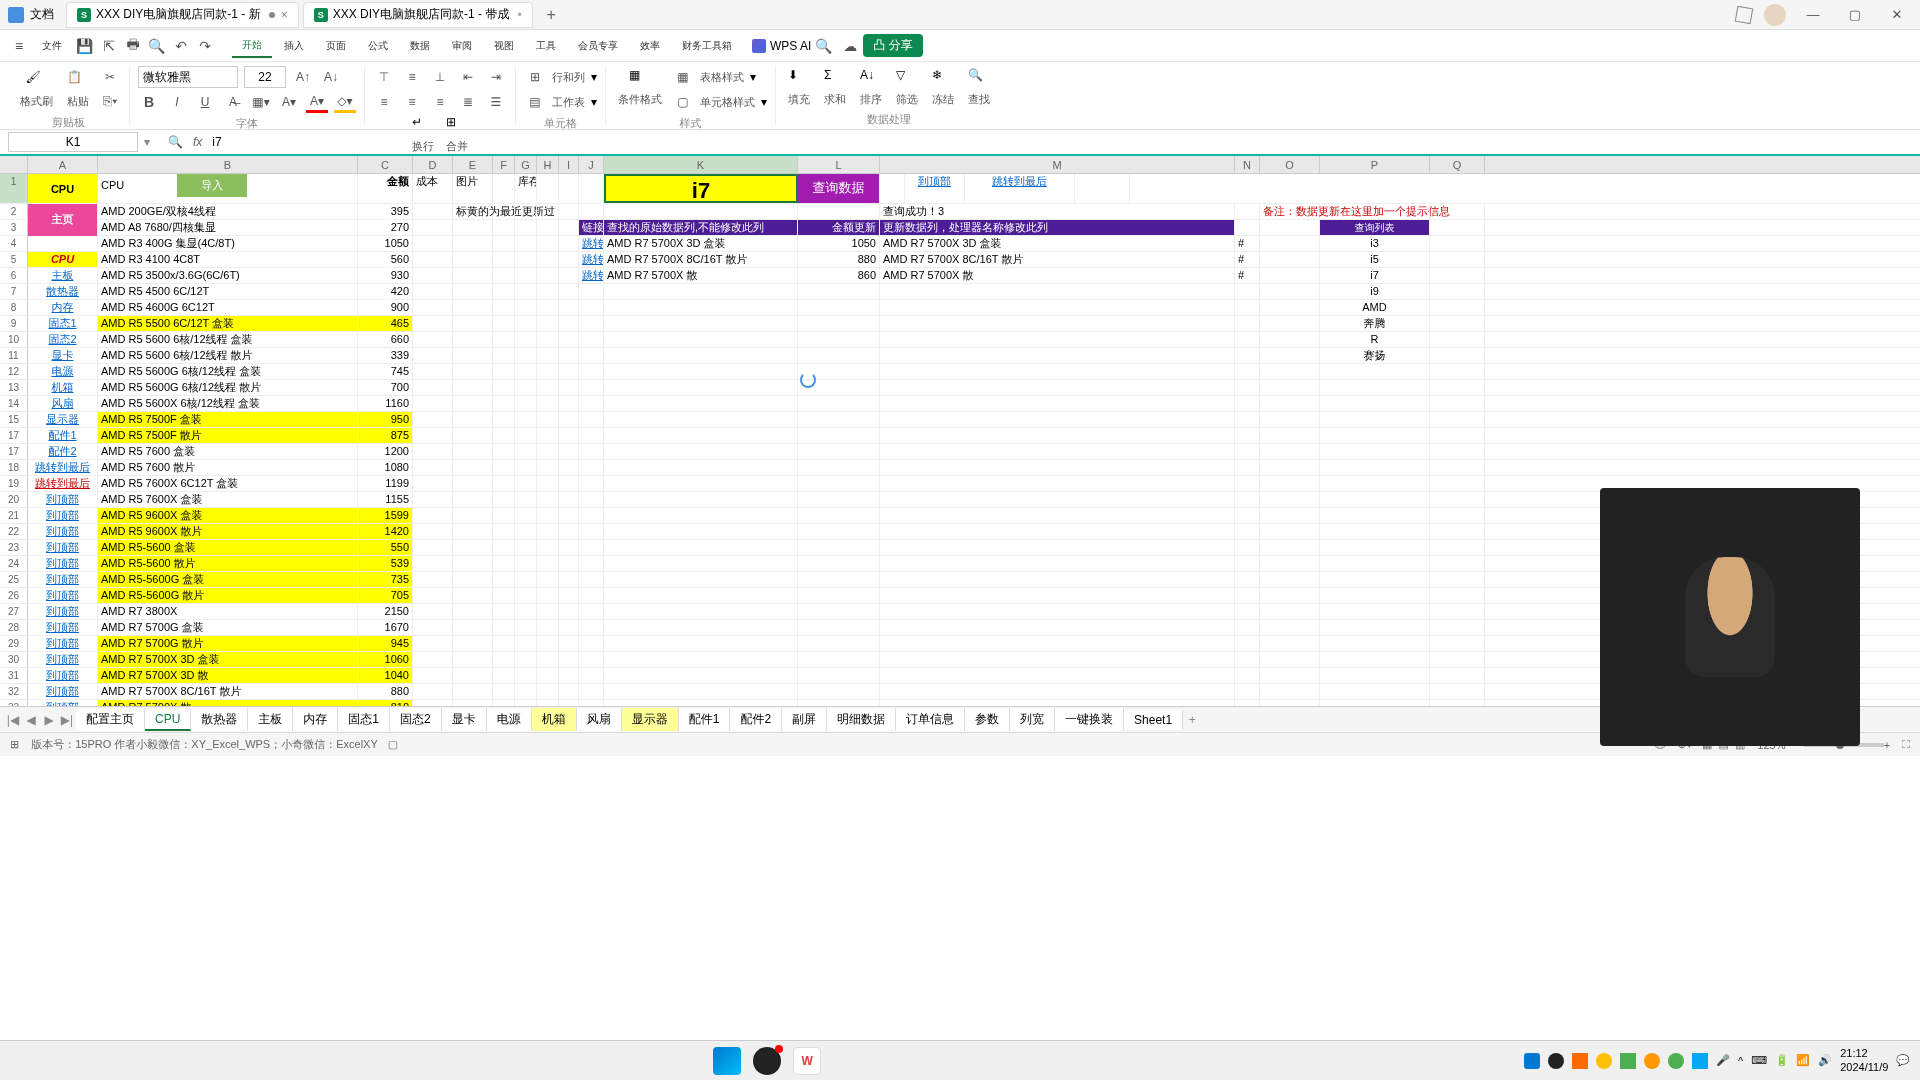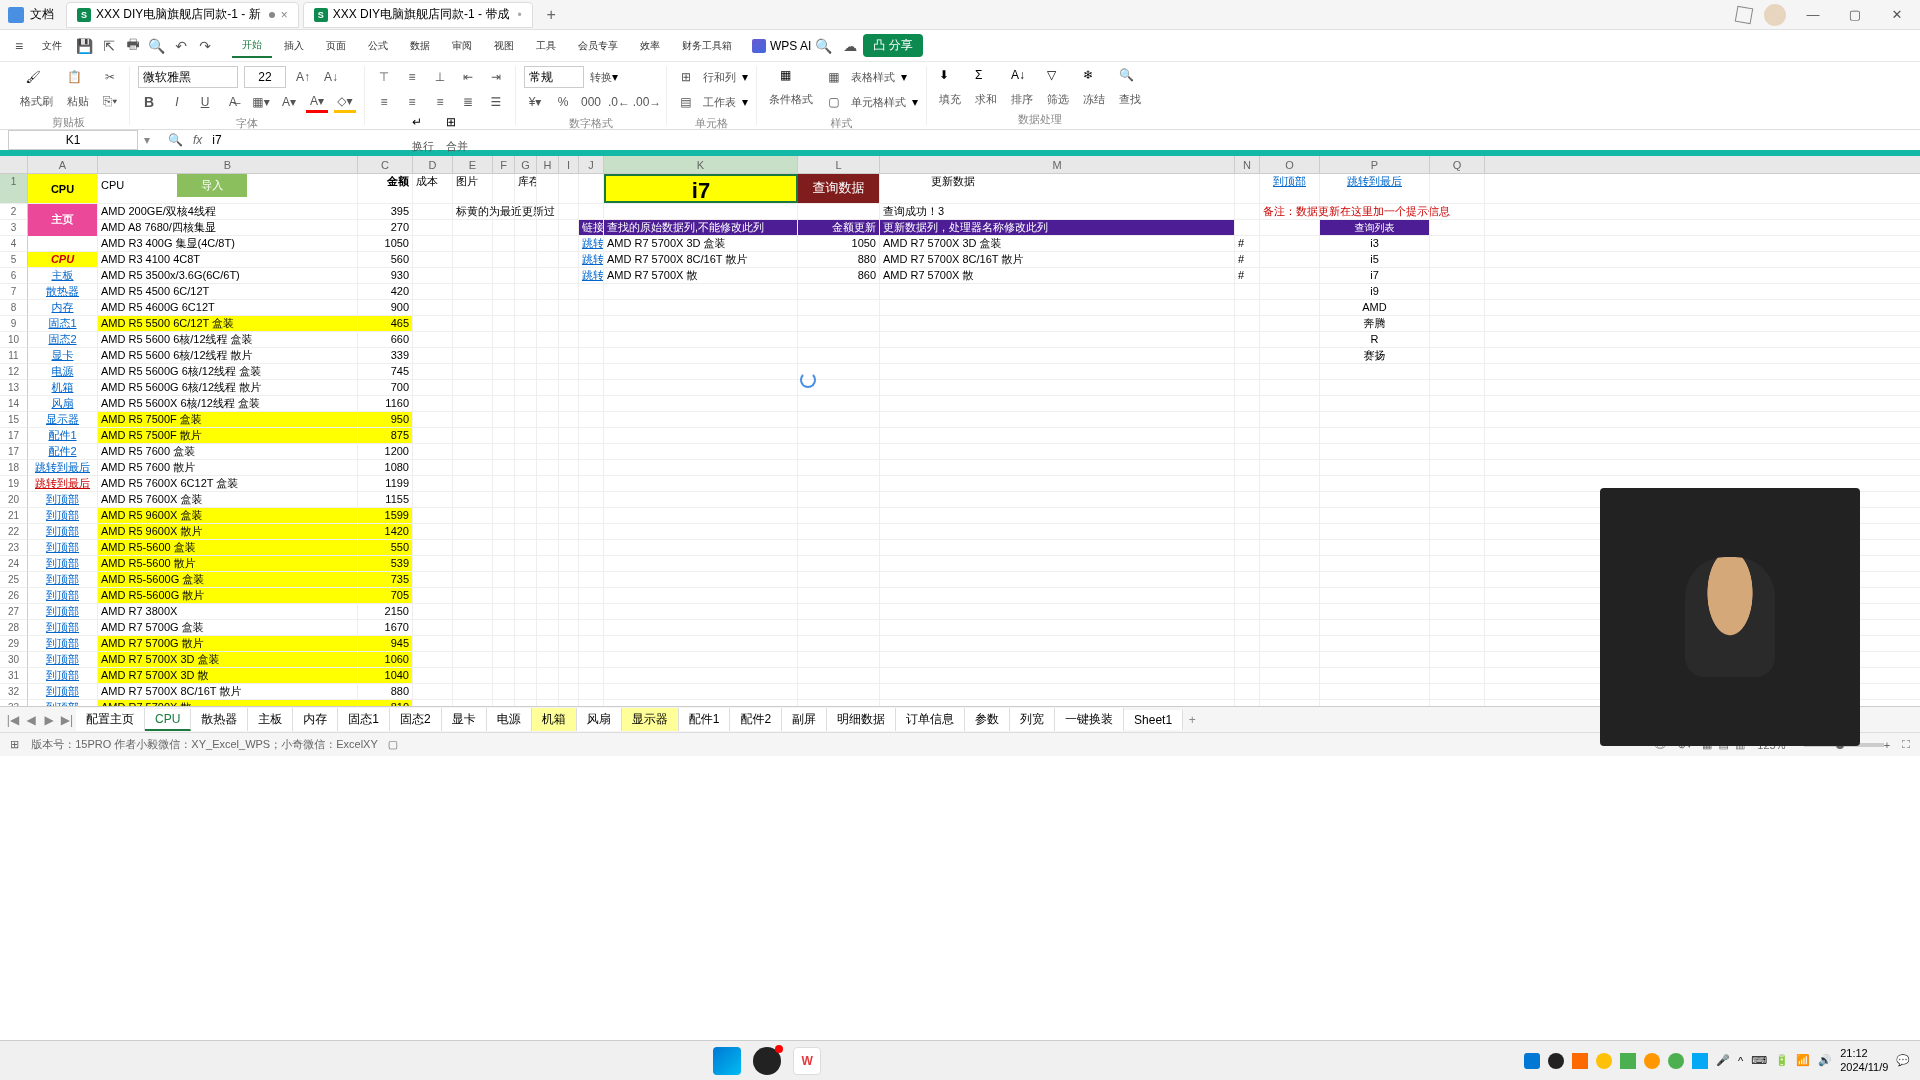--- a/index.html
+++ b/index.html
@@ -40,21 +40,21 @@
 .rib-sm.bold { font-weight: bold; font-size: 14px; }
 .rib-sm.italic { font-style: italic; }
 .rib-sm.underline { text-decoration: underline; }
 .font-select { width: 100px; height: 22px; border: 1px solid #ccc; font-size: 12px; padding: 0 4px; }
 .size-select { width: 42px; height: 22px; border: 1px solid #ccc; font-size: 12px; text-align: center; }
 .group-label { font-size: 11px; color: #888; text-align: center; padding-top: 3px; }
 .color-bar-r { border-bottom: 3px solid red; }
 .color-bar-y { border-bottom: 3px solid #ffc000; }
 
 
-.formula-bar { height: 26px; display: flex; align-items: center; border-bottom: 6px solid #14b8a6; padding: 0 8px; }
+.formula-bar { height: 26px; display: flex; align-items: center; border-bottom: 2px solid #14b8a6; padding: 0 8px; }
 .name-box { width: 130px; height: 20px; border: 1px solid #ccc; padding: 0 6px; font-size: 12px; background: #fff; text-align: center; }
 .fx-area { flex: 1; display: flex; align-items: center; padding-left: 18px; gap: 10px; }
 .fx-label { font-style: italic; color: #666; }
 
 
 .grid-container { position: relative; height: 550px; overflow: hidden; }
 .grid-headers { display: flex; height: 18px; background: #e8e8e8; border-bottom: 1px solid #ccc; }
 .corner { width: 28px; border-right: 1px solid #ccc; background: #e8e8e8; }
 .col-h { text-align: center; font-size: 11px; color: #666; border-right: 1px solid #ccc; line-height: 18px; }
 .col-A { width: 70px; } .col-B { width: 260px; } .col-C { width: 55px; } .col-D { width: 40px; }
@@ -64,21 +64,21 @@
 
 .grid-body { display: flex; }
 .row-headers { width: 28px; }
 .row-h { height: 16px; text-align: center; font-size: 10px; color: #666; border-right: 1px solid #ccc; border-bottom: 1px solid #eee; line-height: 16px; }
 .row-h.sel { background: #c8e0c8; }
 .cells { position: relative; flex: 1; }
 .row { display: flex; height: 16px; border-bottom: 1px solid #eee; }
 .row.tall { height: 30px; }
 .cell { border-right: 1px solid #eee; padding: 0 3px; font-size: 11px; line-height: 15px; overflow: hidden; white-space: nowrap; }
 .cell.yellow { background: #ffff00; }
-.cell.orange-btn { background: #7f1d1d; color: #fff; text-align: center; line-height: 28px; font-size: 13px; }
+.cell.orange-btn { background: #a21caf; color: #fff; text-align: center; line-height: 28px; font-size: 13px; }
 .cell.green-h { background: #4c1d95; color: #fff; }
 .cell.link { color: #0066cc; text-decoration: underline; text-align: center; }
 .cell.center { text-align: center; }
 .cell.right { text-align: right; }
 .cell.bold { font-weight: bold; }
 .cell.mainbtn { background: #ec4899; color: #fff; text-align: center; font-weight: bold; line-height: 28px; }
 .cell.cpubtn { background: #ffff00; color: #cc0000; text-align: center; font-weight: bold; font-style: italic; }
 .cell.border-sel { border: 2px solid #1a7a3e; }
 .red-text { color: #cc0000; }
 .big-yellow { background: #ffff00; text-align: center; font-size: 22px; font-weight: bold; line-height: 30px; }
@@ -229,36 +229,20 @@
       <div class="rib-big">
           <div class="ico">↵</div>
           <span class="rib-label">换行</span>
         </div>
       <div class="rib-big">
           <div class="ico">⊞</div>
           <span class="rib-label">合并</span>
         </div>
     </div>
     <div class="group-label">对齐方式</div>
-  </div>
-  <div class="ribbon-group">
-    <div style="display:flex;flex-direction:column;gap:3px">
-      <div class="ribbon-row">
-        <input class="font-select" style="width: 60px;" value="常规">
-        <div><span class="rib-label">转换</span>▾</div>
-      </div>
-      <div class="ribbon-row">
-        <div class="rib-sm">¥▾</div>
-        <div class="rib-sm">%</div>
-        <div class="rib-sm">000</div>
-        <div class="rib-sm">.0←</div>
-        <div class="rib-sm">.00→</div>
-      </div>
-    </div>
-    <div class="group-label">数字格式</div>
   </div>
   <div class="ribbon-group">
     <div style="display:flex;flex-direction:column;gap:3px">
       <div class="ribbon-row"><span class="rib-sm">⊞</span><span class="rib-label">行和列</span>▾</div>
       <div class="ribbon-row"><span class="rib-sm">▤</span><span class="rib-label">工作表</span>▾</div>
     </div>
     <div class="group-label">单元格</div>
   </div>
   <div class="ribbon-group">
     <div style="display:flex;gap:6px">
@@ -383,21 +367,20 @@
         <div class="cell col-C right bold">金额</div>
         <div class="cell col-D">成本</div>
         <div class="cell col-E">图片</div>
         <div class="cell col-F"></div>
         <div class="cell col-G">库存</div>
         <div class="cell col-H"></div>
         <div class="cell col-I"></div>
         <div class="cell col-J"></div>
         <div class="cell col-K big-yellow border-sel">i7</div>
         <div class="cell col-L orange-btn">查询数据</div>
-        <div class="cell col-M"><span class="orange-btn" style="display:inline-block;padding:0 18px;margin-left:30px">更新数据</span></div>
         <div class="cell col-N"></div>
         <div class="cell col-O link">到顶部</div>
         <div class="cell col-P link">跳转到最后</div>
         <div class="cell col-Q"></div>
       </div>
 
       <div class="row">
         <div class="cell col-A mainbtn" style="line-height:15px"></div>
         <div class="cell col-B">AMD 200GE/双核4线程</div>
         <div class="cell col-C right">395</div>

